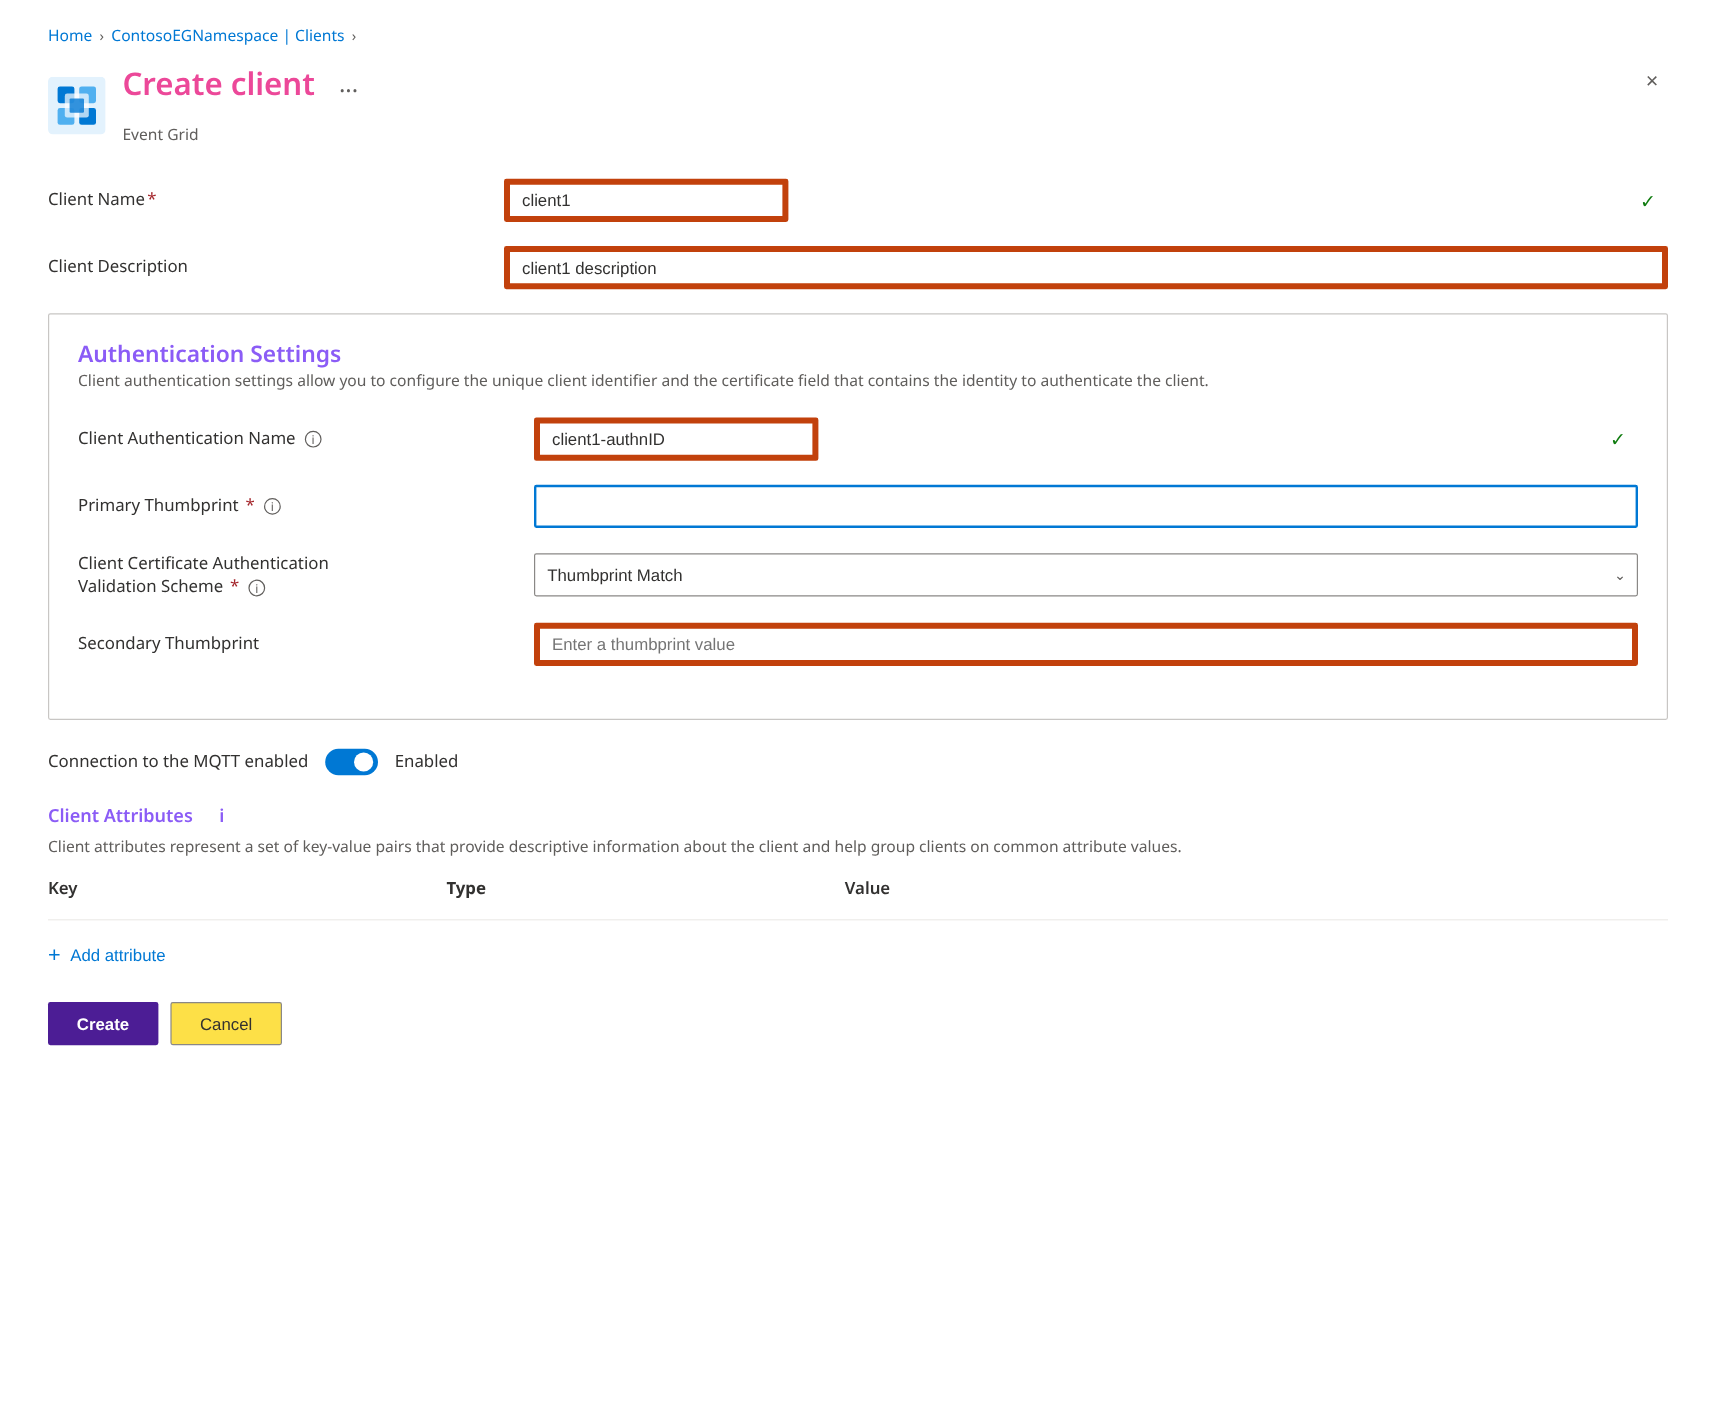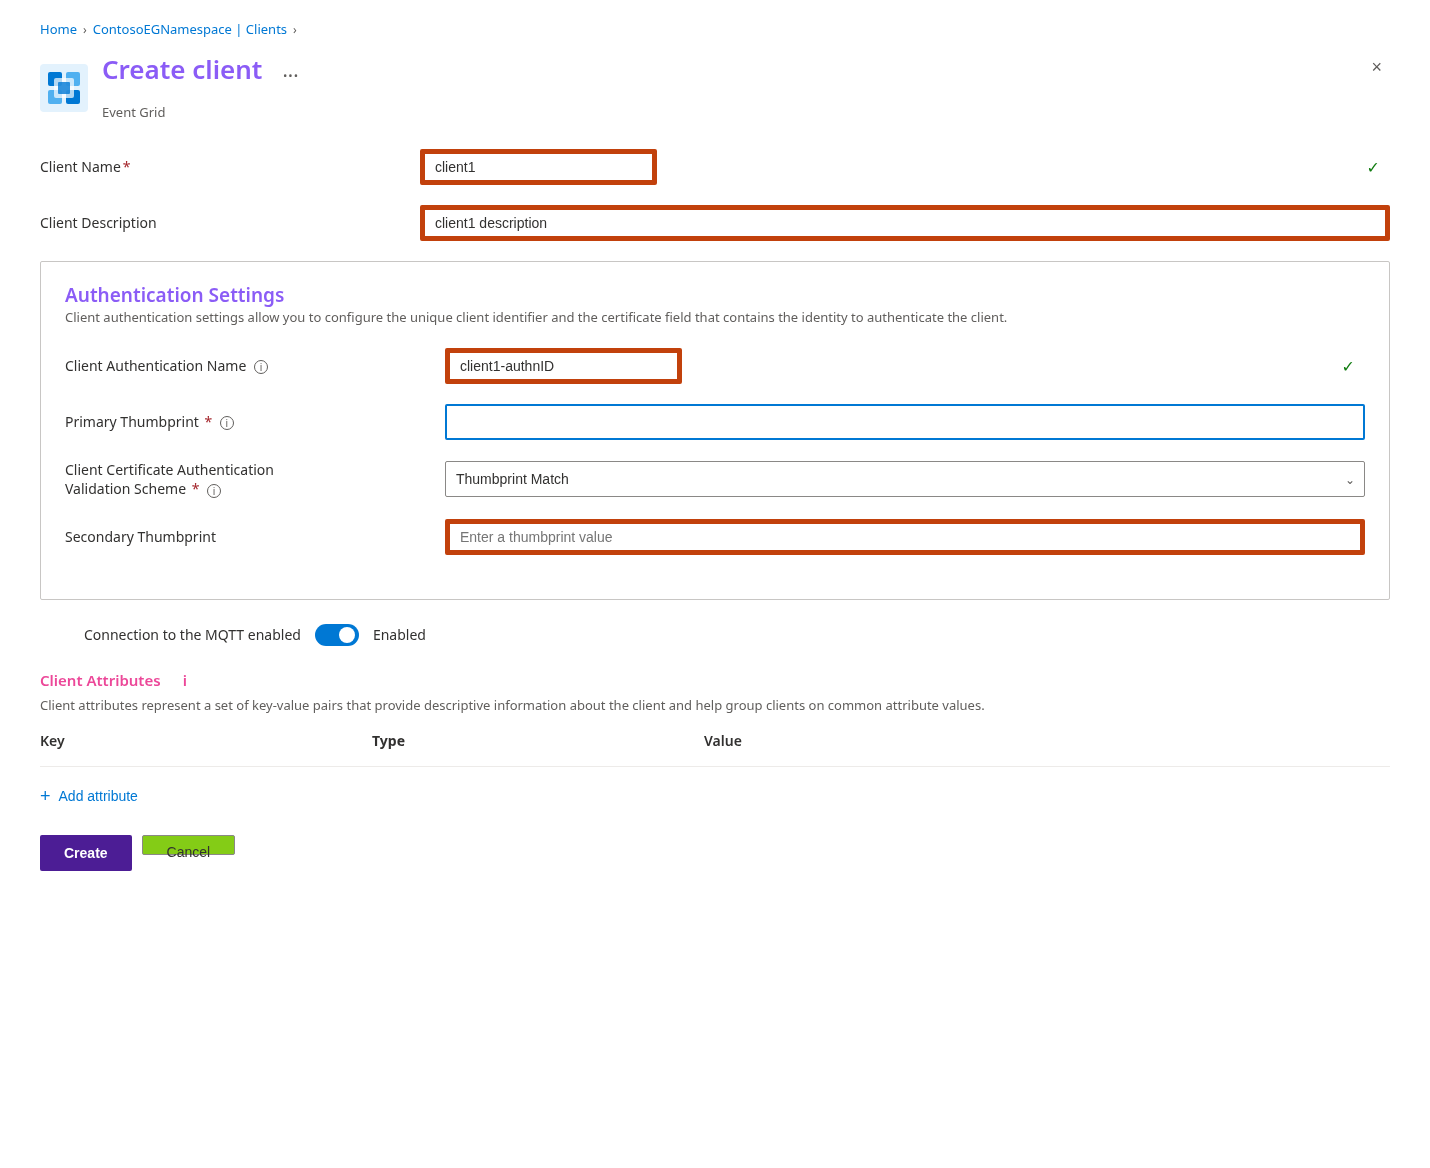--- a/index.html
+++ b/index.html
@@ -47,21 +47,21 @@
     }
     .header-icon {
       width: 48px;
       height: 48px;
       flex-shrink: 0;
     }
     .header-title-block {}
     .header-title {
       font-size: 26px;
       font-weight: 600;
-      color: #8b5cf6;
+      color: #ec4899;
       line-height: 1.2;
     }
     .header-subtitle {
       font-size: 13px;
       color: #605e5c;
       margin-top: 18px;
     }
     .header-dots {
       font-size: 20px;
       color: #605e5c;
@@ -189,21 +189,20 @@
       border: 2px solid #0078d4;
       outline: none;
     }
 
     
     .mqtt-row {
       display: flex;
       align-items: center;
       gap: 14px;
       margin-bottom: 24px;
-      margin-left: 44px;
     }
     .mqtt-label {
       font-size: 14px;
       color: #323130;
     }
     .toggle-switch {
       position: relative;
       width: 44px;
       height: 22px;
       flex-shrink: 0;
@@ -229,21 +228,21 @@
       color: #323130;
     }
 
     
     .attributes-section {
       margin-bottom: 30px;
     }
     .attributes-title {
       font-size: 15px;
       font-weight: 600;
-      color: #ec4899;
+      color: #8b5cf6;
       margin-bottom: 6px;
       display: flex;
       align-items: center;
       gap: 22px;
     }
     .attributes-desc {
       font-size: 13px;
       color: #605e5c;
       line-height: 1.5;
       margin-bottom: 16px;
@@ -287,28 +286,28 @@
       border: none;
       border-radius: 2px;
       padding: 8px 24px;
       font-size: 14px;
       font-weight: 600;
       cursor: pointer;
       height: 36px;
       text-align: right;
     }
     .btn-secondary {
-      background: #84cc16;
+      background: #fde047;
       color: #323130;
       border: 1px solid #8a8886;
       border-radius: 2px;
       padding: 8px 24px;
       font-size: 14px;
       cursor: pointer;
-      height: 20px;
+      height: 36px;
     }
 
     
     hr.divider {
       border: none;
       border-top: 1px solid #edebe9;
       margin: 4px 0 20px 0;
     }
   </style>
 </head>

